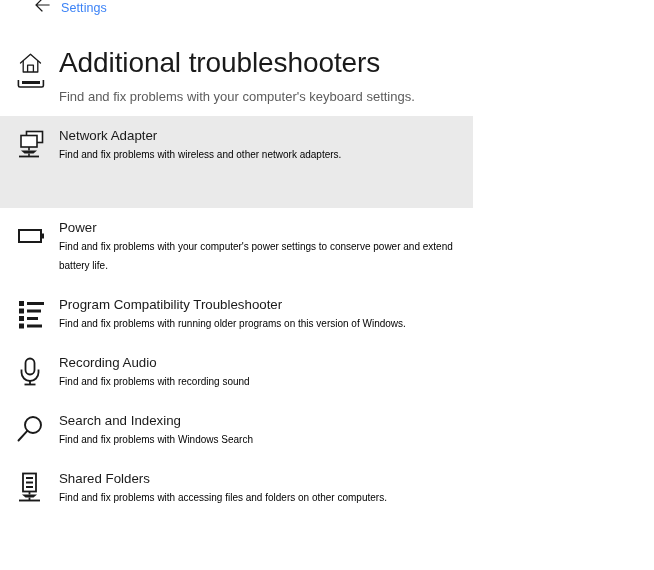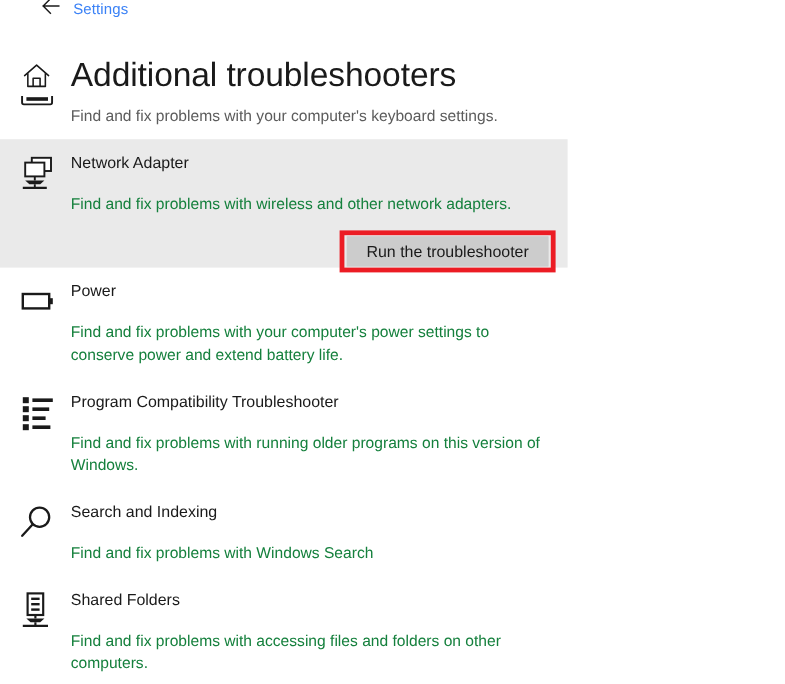--- a/index.html
+++ b/index.html
@@ -118,24 +118,24 @@
   .ts-text {
     margin-left: 59px;
     padding-right: 20px;
   }
   .ts-name {
     font-size: 13.3px;
     color: #1a1a1a;
     line-height: 17px;
   }
   .ts-desc {
-    font-size: 13px;
-    color: #15803d;
+    font-size: 10px;
+    color: #000000;
     line-height: 19px;
-    margin-top: 16px;
+    margin-top: 1px;
     max-width: 400px;
   }
 
   
   .action-wrap {
     position: absolute;
     left: 283px;
     top: 76px;
     width: 180px;
     height: 35px;
@@ -209,24 +209,20 @@
           <path d="M7.5 24.5 L16.5 24.5 L20 21.5 L4 21.5 Z" fill="#1a1a1a"></path>
           <path d="M2 27.5 L22 27.5" stroke="#1a1a1a" stroke-width="1.8"></path>
           <path d="M12 24.5 L12 27.5" stroke="#1a1a1a" stroke-width="1.6"></path>
         </svg>
       </div>
       <div class="ts-text">
         <div class="ts-name">Network Adapter</div>
         <div class="ts-desc">Find and fix problems with wireless and other network adapters.</div>
       </div>
     </div>
-    <div class="action-wrap">
-      <button class="run-btn">Run the troubleshooter</button>
-      <div class="highlight-box"></div>
-    </div>
   </div>
 
   <div class="ts-item">
     <div class="ts-row">
       <div class="ts-icon">
         <svg width="30" height="32" viewBox="0 0 30 32">
           <rect x="2" y="9" width="22" height="12" fill="none" stroke="#1a1a1a" stroke-width="2"></rect>
           <rect x="24" y="12.5" width="3" height="5" fill="#1a1a1a"></rect>
         </svg>
       </div>
@@ -251,20 +247,36 @@
           <rect x="10" y="26.5" width="15" height="3" fill="#1a1a1a"></rect>
         </svg>
       </div>
       <div class="ts-text">
         <div class="ts-name">Program Compatibility Troubleshooter</div>
         <div class="ts-desc">Find and fix problems with running older programs on this version of Windows.</div>
       </div>
     </div>
   </div>
 
+  <div class="ts-item">
+    <div class="ts-row">
+      <div class="ts-icon">
+        <svg width="30" height="32" viewBox="0 0 30 32">
+          <rect x="8.5" y="2.5" width="9" height="16" rx="4.5" fill="none" stroke="#1a1a1a" stroke-width="1.8"></rect>
+          <path d="M4.5 13.5 L4.5 16.5 A8.5 8.5 0 0 0 21.5 16.5 L21.5 13.5" fill="none" stroke="#1a1a1a" stroke-width="1.8"></path>
+          <path d="M13 25 L13 28" stroke="#1a1a1a" stroke-width="1.8"></path>
+          <path d="M7.5 28.5 L18.5 28.5" stroke="#1a1a1a" stroke-width="1.8"></path>
+        </svg>
+      </div>
+      <div class="ts-text">
+        <div class="ts-name">Recording Audio</div>
+        <div class="ts-desc">Find and fix problems with recording sound</div>
+      </div>
+    </div>
+  </div>
 
   <div class="ts-item">
     <div class="ts-row">
       <div class="ts-icon">
         <svg width="30" height="32" viewBox="0 0 30 32">
           <circle cx="16" cy="11" r="8" fill="none" stroke="#1a1a1a" stroke-width="1.9"></circle>
           <path d="M10.3 16.8 L1.5 26.5" stroke="#1a1a1a" stroke-width="1.9" stroke-linecap="round"></path>
         </svg>
       </div>
       <div class="ts-text">

